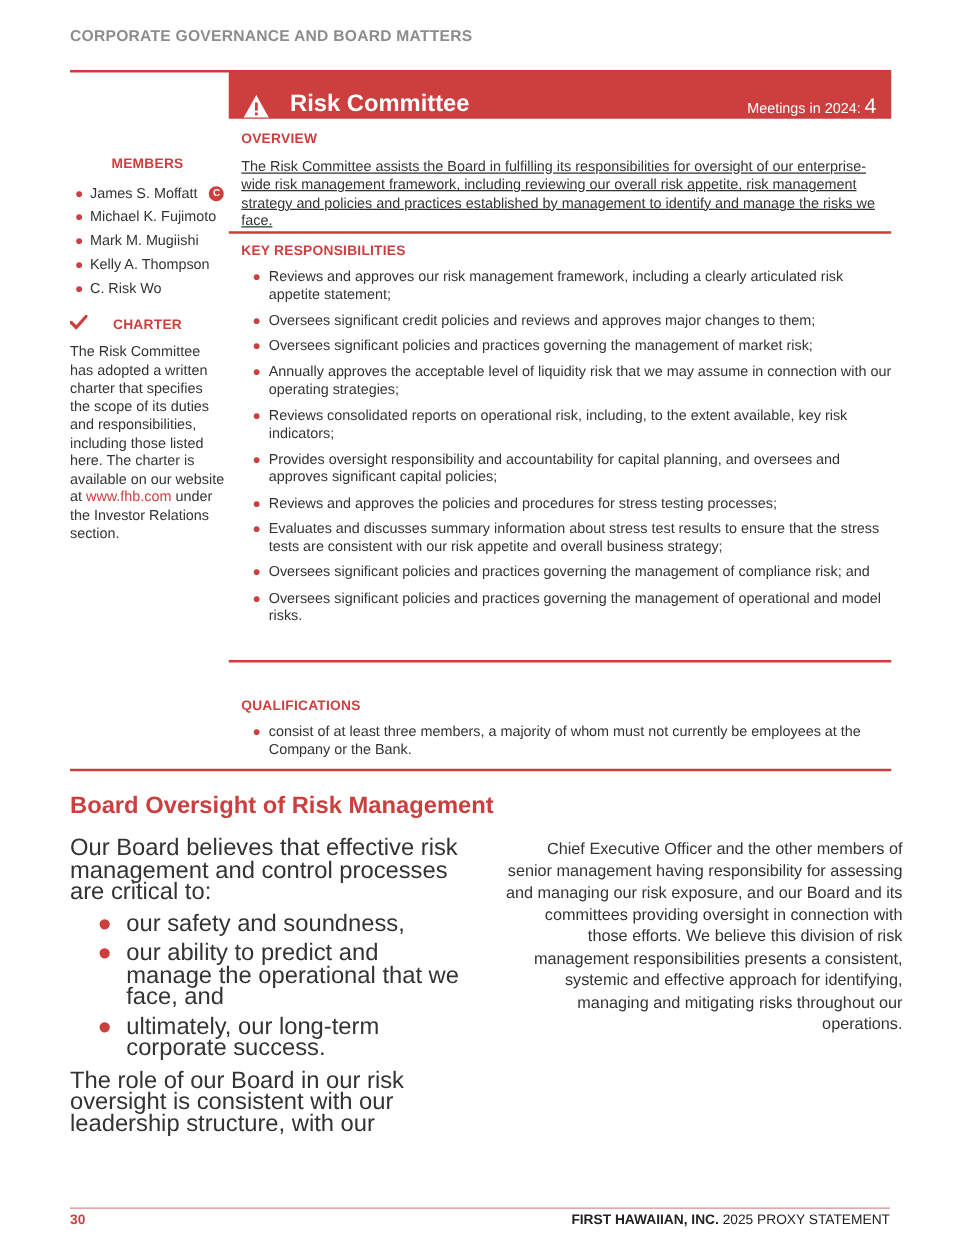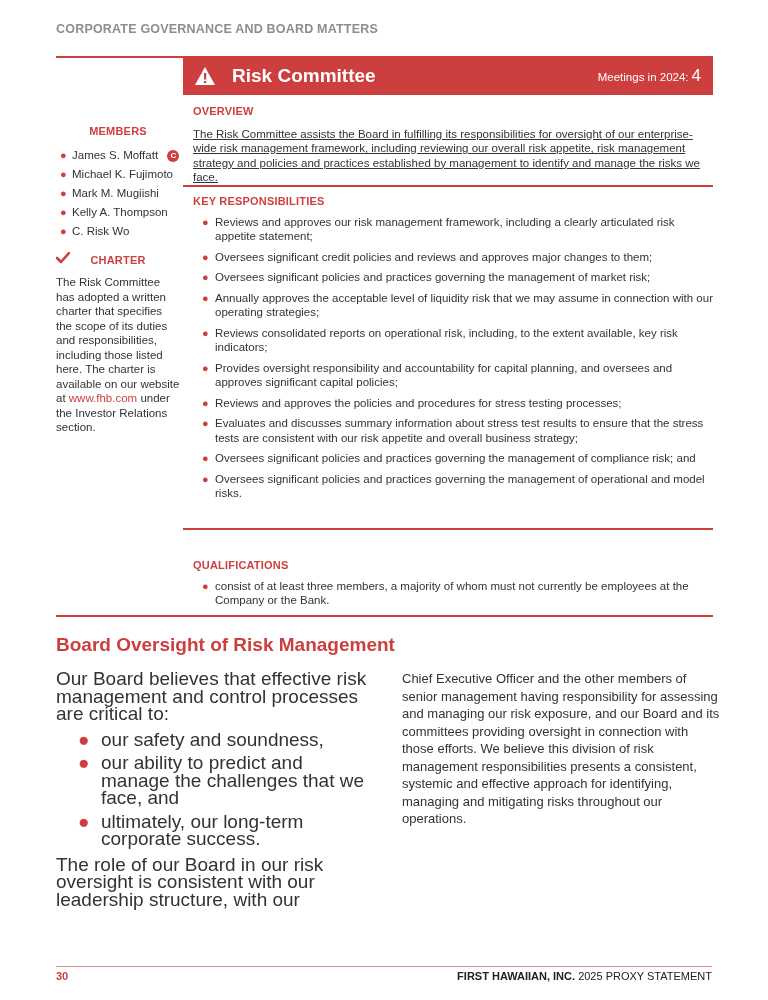--- a/index.html
+++ b/index.html
@@ -15,21 +15,21 @@
       font-size: 12.5px; font-weight: bold; color: #8d8d8d; letter-spacing: 0.2px;
     }
 
     .top-rule {
       position: absolute; left: 56px; top: 56px; width: 128px; height: 2px; background: #cc3f3e;
     }
 
     .banner {
       position: absolute; left: 183px; top: 56px; width: 530px; height: 39px;
       background: #cc3f3e; color: #ffffff;
-      display: flex; align-items: center;
+      display: flex; align-items: flex-end;
     }
     .banner .warn-icon { width: 22px; height: 20px; margin-left: 11px; margin-right: 16px; display: block; }
     .banner .title { font-size: 19px; font-weight: bold; }
     .banner .meetings { margin-left: auto; margin-right: 12px; font-size: 11.5px; font-weight: normal; display: flex; align-items: baseline; }
     .banner .meetings .count { font-size: 17px; margin-left: 3px; }
 
     
     .left-col { position: absolute; left: 56px; top: 124px; width: 124px; font-size: 11.5px; line-height: 14.5px; }
     .label-heading { font-size: 11px; font-weight: bold; color: #cc3f3e; letter-spacing: 0.2px; text-align: center; }
     .members-list { list-style: none; margin-top: 8px; }
@@ -55,21 +55,21 @@
     .resp-list { list-style: none; margin-top: 6px; }
     .resp-list li { position: relative; padding-left: 22px; margin-bottom: 6px; }
     .resp-list li .bullet { position: absolute; left: 9px; top: 0; color: #cc3f3e; font-size: 11px; }
 
     
     .section-title {
       position: absolute; left: 56px; top: 634px;
       font-size: 19px; font-weight: bold; color: #cc3f3e;
     }
     .col-a { position: absolute; left: 56px; top: 670px; width: 320px; font-size: 19px; line-height: 17.5px; }
-    .col-b { position: absolute; left: 402px; top: 670px; width: 320px; font-size: 13px; line-height: 17.5px; }
+    .col-b { position: absolute; left: 402px; top: 670px; width: 320px; font-size: 13px; line-height: 17.5px; text-align: right; }
     .body-list { list-style: none; margin: 8px 0 8px 0; }
     .body-list li { position: relative; padding-left: 45px; margin-bottom: 6px; }
     .body-list li .bullet { position: absolute; left: 22px; top: 0; color: #cc3f3e; }
 
     .footer-rule { position: absolute; left: 56px; top: 966px; width: 656px; height: 1px; background: #d98a89; }
     .footer-page { position: absolute; left: 56px; top: 970px; font-size: 11px; font-weight: bold; color: #cc3f3e; }
     .footer-right { position: absolute; right: 56px; top: 970px; font-size: 11px; color: #222; }
     .footer-right .company { font-weight: bold; }
   </style>
 </head>
@@ -163,21 +163,21 @@
 </div>
 
 <div class="divider" style="top:615px; left:56px; width:657px;"></div>
 
 <h2 class="section-title">Board Oversight of Risk Management</h2>
 
 <div class="col-a">
   <p>Our Board believes that effective risk management and control processes are critical to:</p>
   <ul class="body-list">
     <li><span class="bullet">●</span><span>our safety and soundness,</span></li>
-    <li><span class="bullet">●</span><span>our ability to predict and manage the challenges that we face, and</span></li>
+    <li><span class="bullet">●</span><span>our ability to predict and manage the operational that we face, and</span></li>
     <li><span class="bullet">●</span><span>ultimately, our long-term corporate success.</span></li>
   </ul>
   <p>The role of our Board in our risk oversight is consistent with our leadership structure, with our</p>
 </div>
 
 <div class="col-b">
   <p>Chief Executive Officer and the other members of senior management having responsibility for assessing and managing our risk exposure, and our Board and its committees providing oversight in connection with those efforts. We believe this division of risk management responsibilities presents a consistent, systemic and effective approach for identifying, managing and mitigating risks throughout our operations.</p>
 </div>
 
 <div class="footer-rule"></div>

